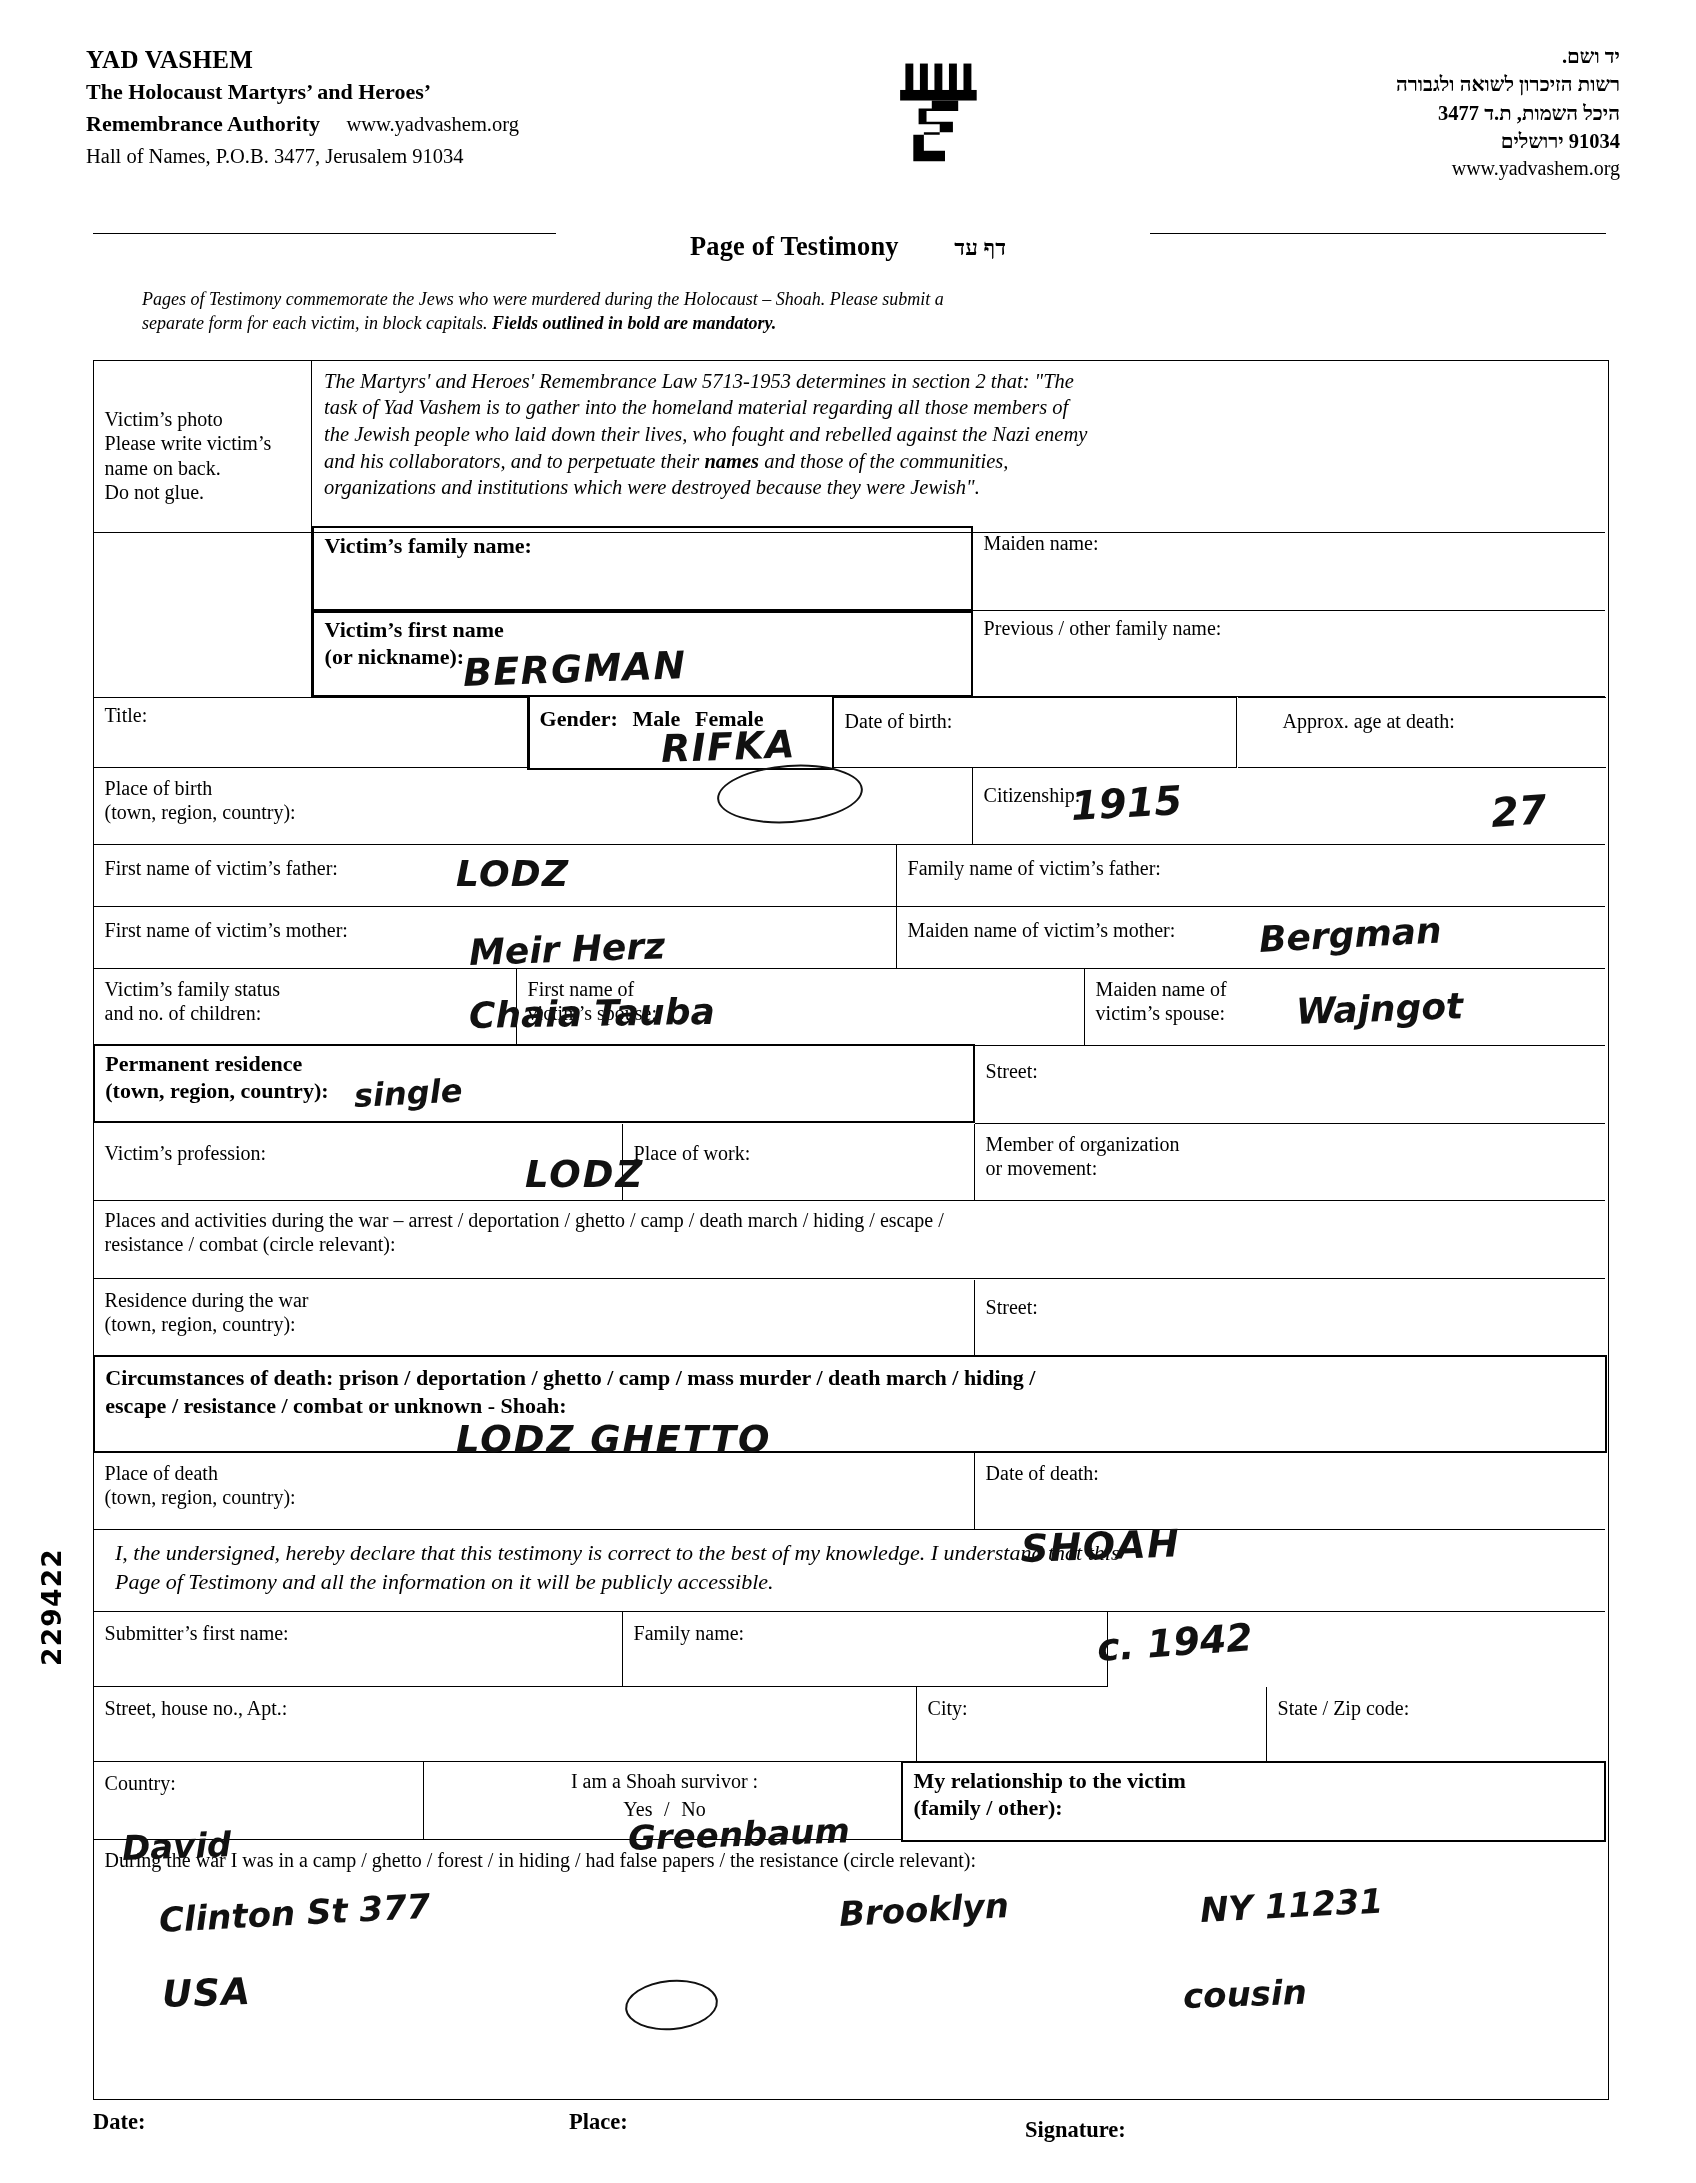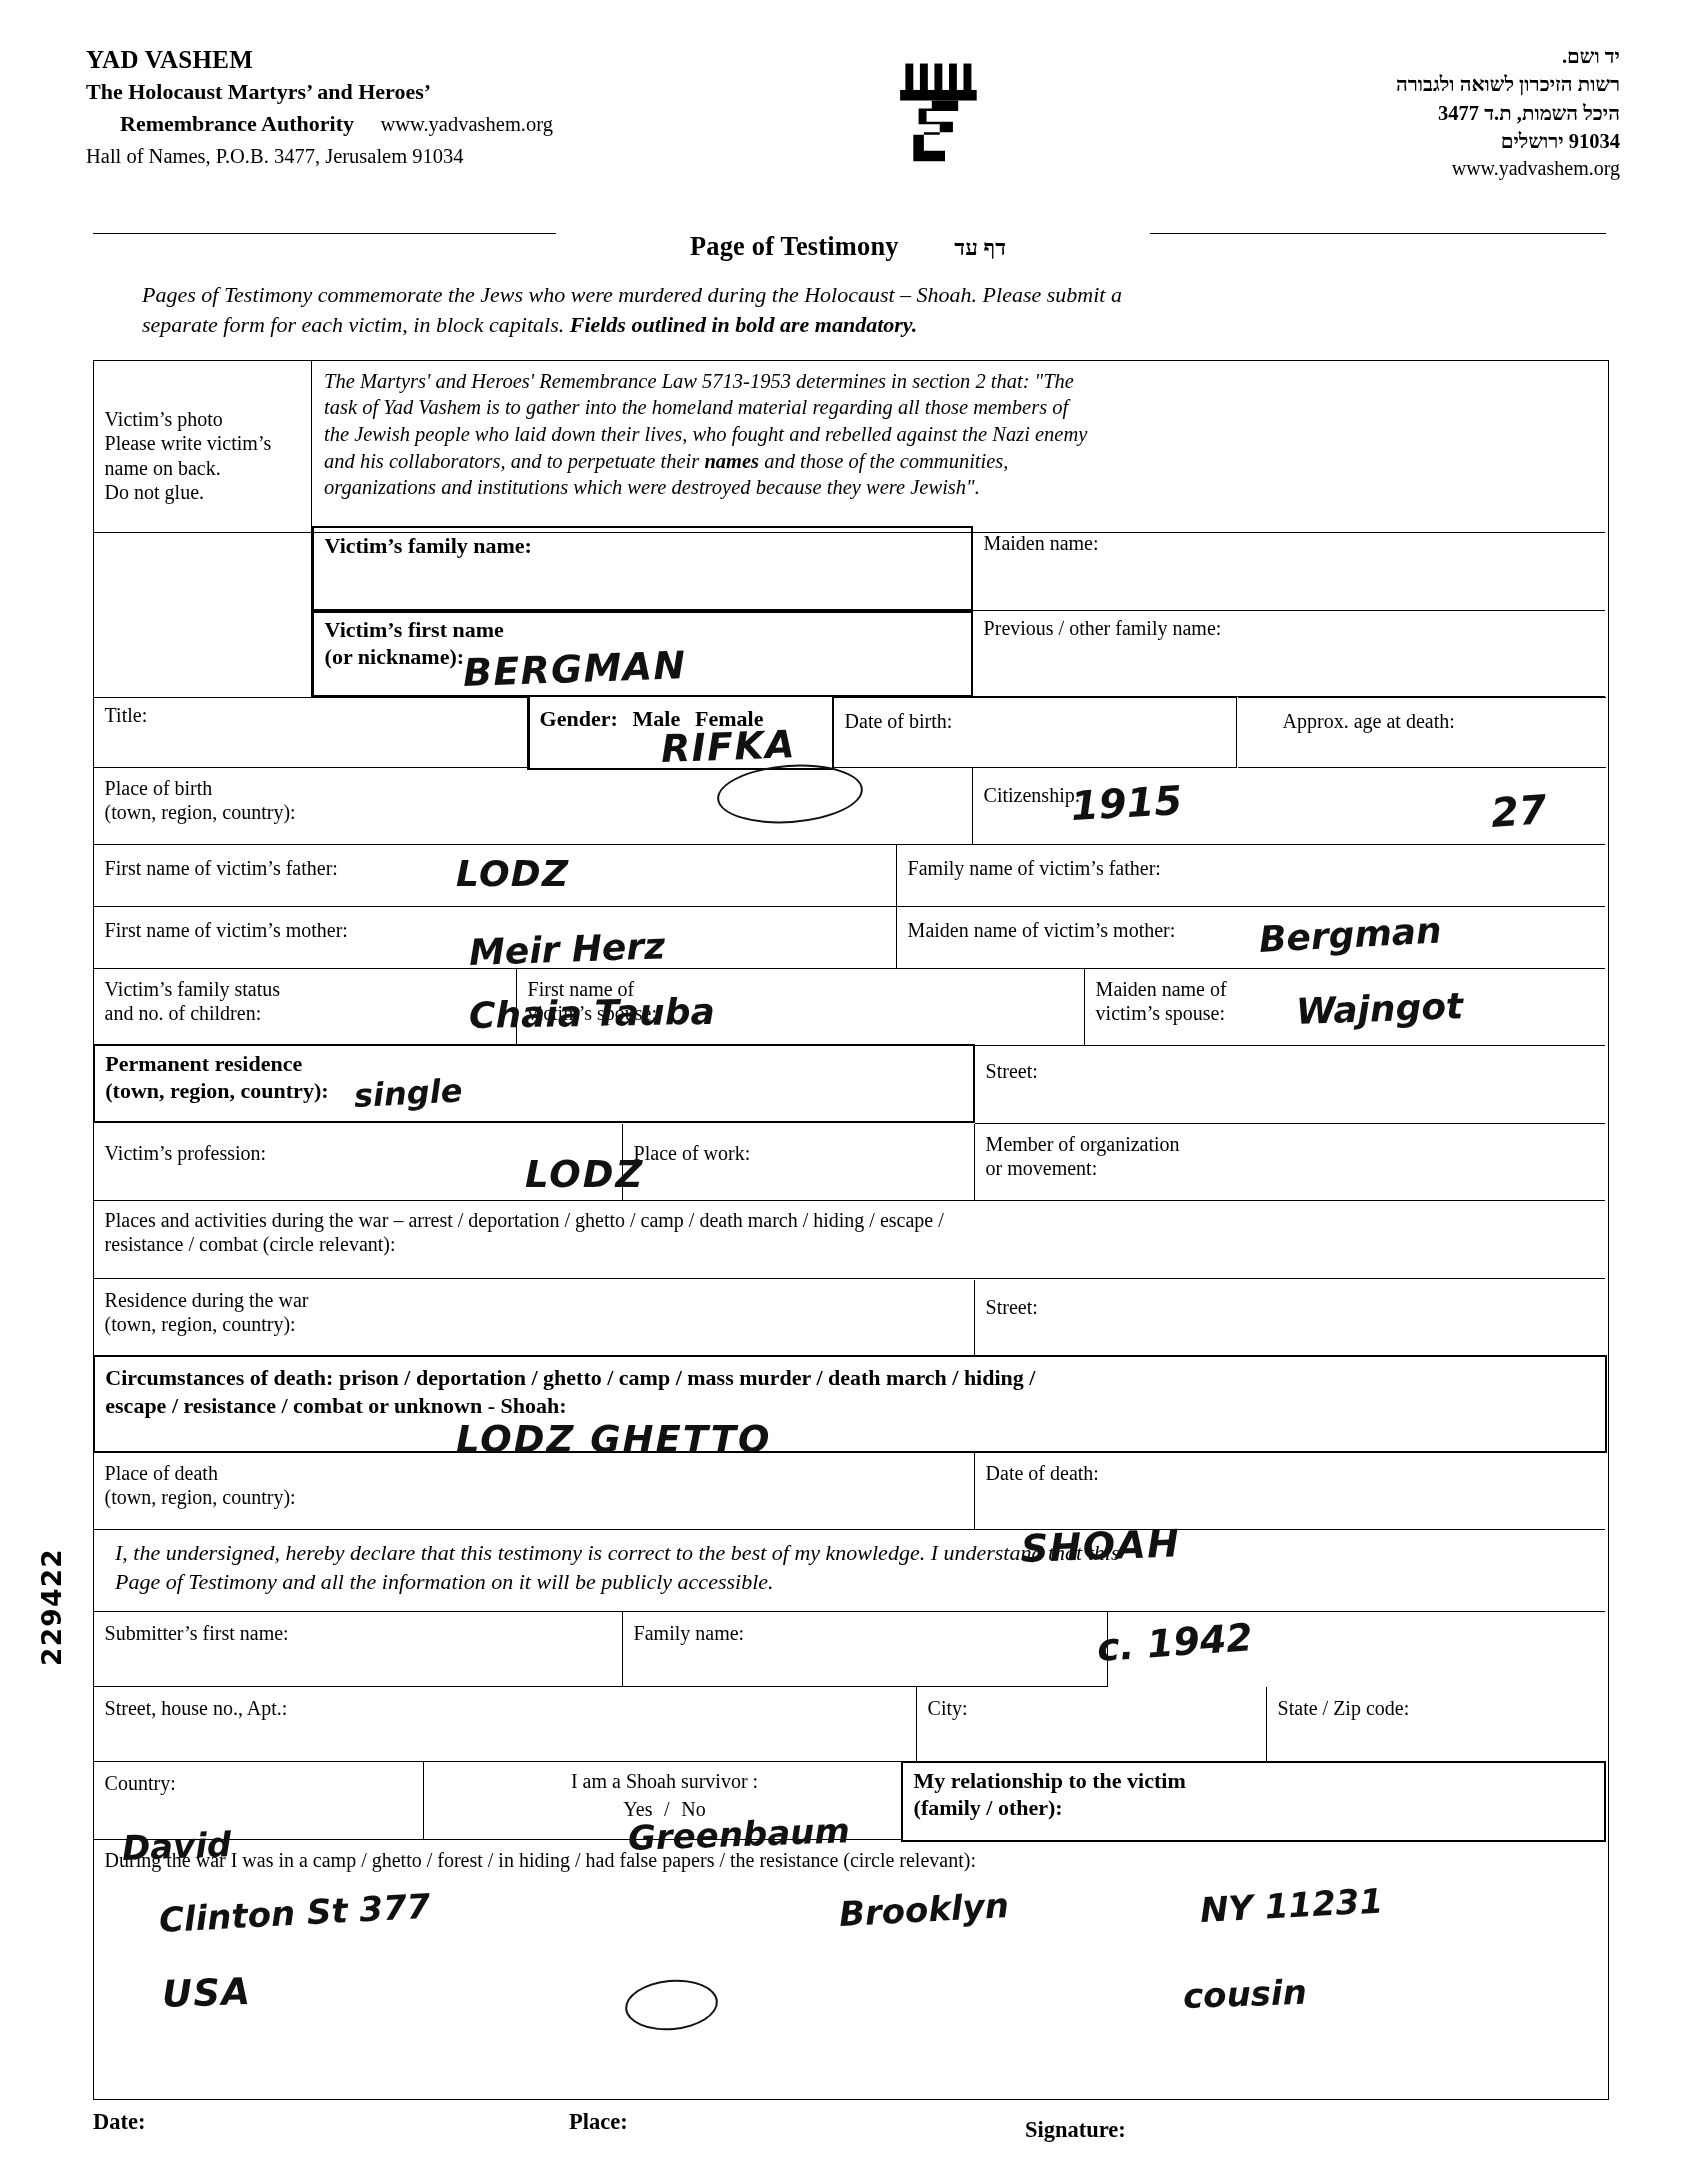--- a/index.html
+++ b/index.html
@@ -41,21 +41,20 @@
   }
   .hdr-left .l2 {
     font-weight: bold;
     font-size: 22px;
     margin-top: 5.3px;
   }
   .hdr-left .l3 {
     font-weight: bold;
     font-size: 22px;
     margin-top: 5.3px;
-    margin-left: 34px;
   }
   .hdr-left .l3 .www {
     font-weight: normal;
     font-size: 20.5px;
     margin-left: 26.4px;
   }
   .hdr-left .l4 {
     font-size: 20.5px;
     margin-top: 8px;
   }
@@ -95,24 +94,24 @@
     font-size: 26.4px;
     letter-spacing: 0.2px;
   }
   .title-row .t-he {
     font-weight: bold;
     font-size: 22.5px;
     margin-left: 53px;
   }
   .intro {
     position: absolute;
-    left: 142px; top: 280px;
+    left: 142px; top: 287px;
     width: 1421px;
     font-style: italic;
-    font-size: 22px;
+    font-size: 18px;
     line-height: 1.35;
   }
   .intro b { font-weight: bold; font-style: italic; }
 
   
   .form {
     position: absolute;
     left: 93px; top: 360px;
     width: 1514px;
     height: 1738px;

